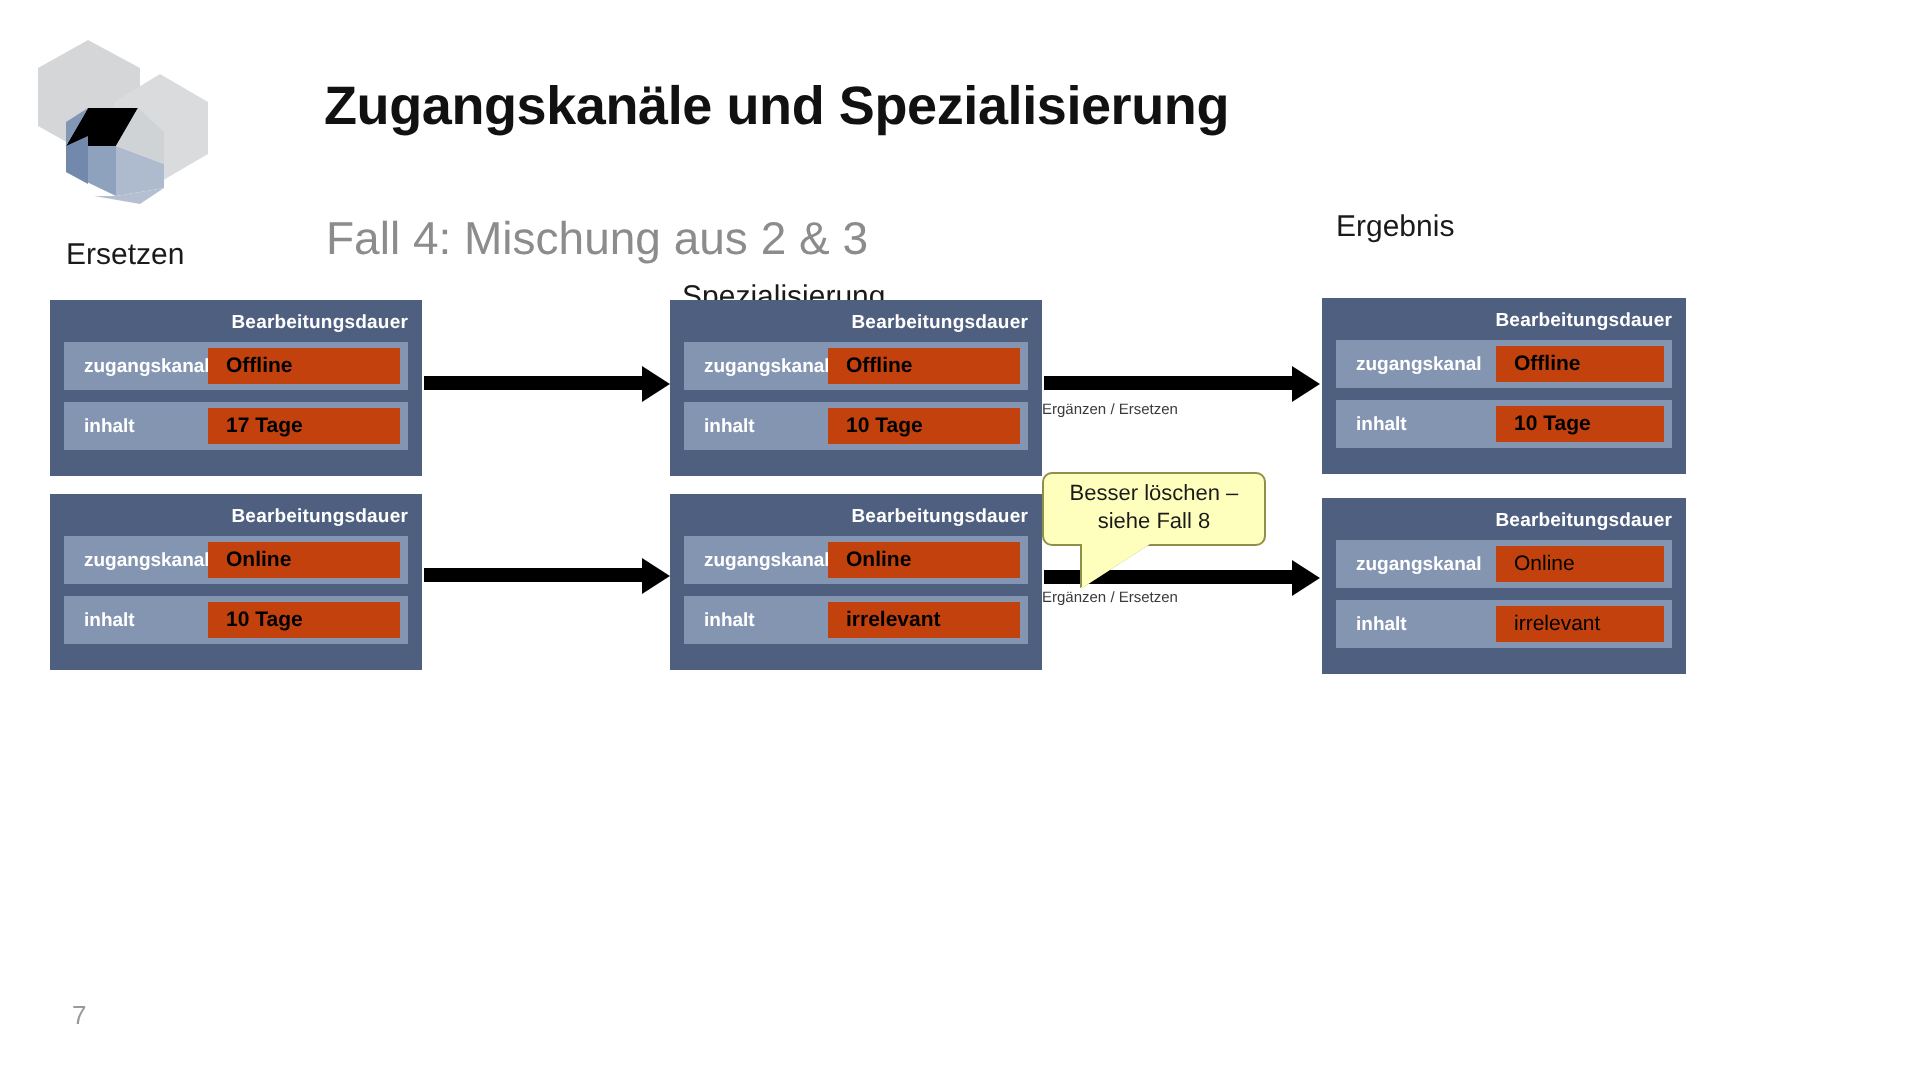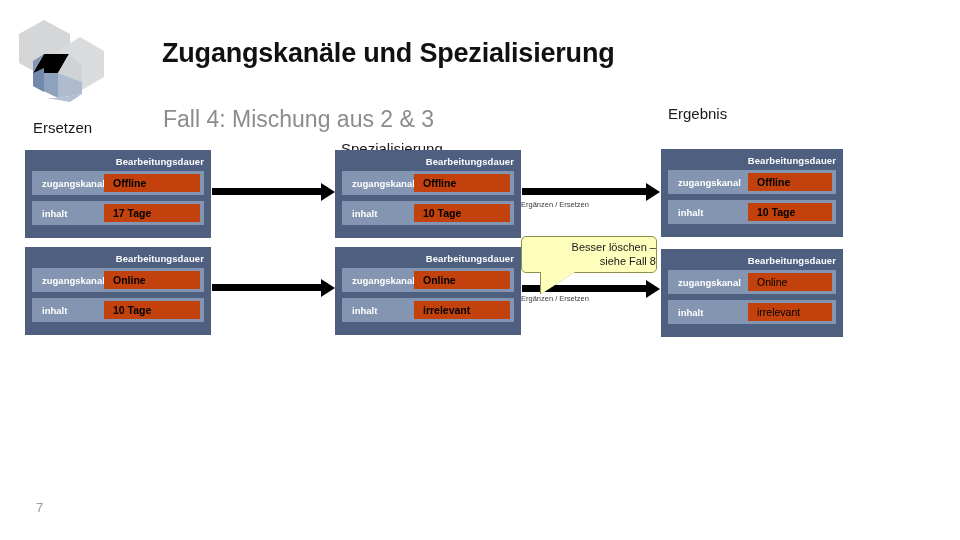--- a/index.html
+++ b/index.html
@@ -139,29 +139,29 @@
     font-size: 7.5px;
     color: #3a3a3a;
     white-space: nowrap;
   }
 
   
   #callout {
     position: absolute;
     left: 521px;
     top: 236px;
-    width: 136px;
+    width: 112px;
     height: 37px;
     background: #ffffbd;
     border: 1px solid #8f8f4a;
     border-radius: 5px;
     box-sizing: border-box;
     display: flex;
     flex-direction: column;
-    align-items: flex-end;
+    align-items: center;
     justify-content: center;
     line-height: 1.25;
   }
   #callout .co-line {
     font-size: 11px;
     color: #1a1a1a;
     white-space: nowrap;
   }
   #callout-tail {
     position: absolute;

